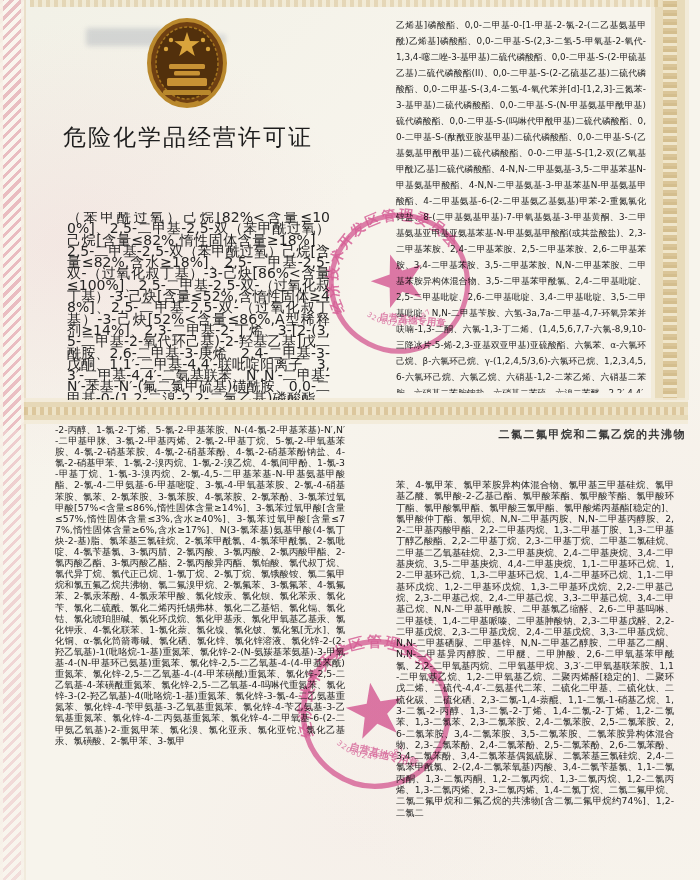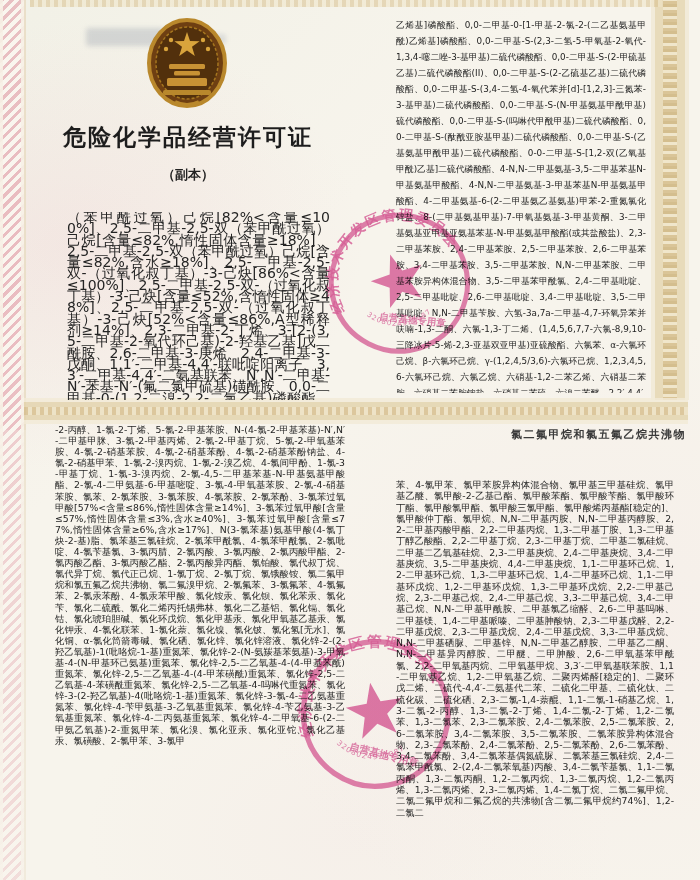--- a/index.html
+++ b/index.html
@@ -26,21 +26,21 @@
   .band-mid{position:absolute;left:24px;top:398px;width:664px;height:26px;opacity:.8;
     background:repeating-linear-gradient(90deg,#d6bd8a 0 4px,#ece0bf 4px 8px);
     box-shadow:inset 0 4px 0 #f3ebd7, inset 0 -4px 0 #f3ebd7, inset 0 9px 0 #e3d3ab, inset 0 -9px 0 #e3d3ab;}
   .smudge{position:absolute;left:86px;top:28px;width:78px;height:18px;
     background:rgba(118,130,152,.26);filter:blur(2.5px);border-radius:3px;}
   .smudge2{position:absolute;left:200px;top:34px;width:26px;height:10px;
     background:rgba(118,130,152,.18);filter:blur(2px);border-radius:3px;}
   
   .emblem{position:absolute;left:147px;top:18px;}
   .title{position:absolute;left:30px;top:122px;width:316px;text-align:center;
-    font-family:"DejaVu Serif","Liberation Serif",serif;font-weight:700;
+    font-family:"DejaVu Serif","Liberation Serif",serif;font-weight:400;
     font-size:23px;letter-spacing:2px;color:#1d1d1d;}
   .subtitle{position:absolute;left:30px;top:166px;width:316px;text-align:center;
     font-weight:700;font-size:13px;color:#222;}
   
   .txt{position:absolute;text-align:justify;word-break:break-all;overflow:hidden;
     color:#242424;font-weight:500;}
   .intro   {left:67px; top:212px;width:263px;height:188px;font-size:14px;line-height:11.3px;}
   .page2   {left:396px;top:17px; width:250px;height:376px;font-size:8.8px;line-height:16px;}
   .p3left  {left:55px; top:424px;width:290px;height:444px;font-size:9.3px;line-height:11.1px;}
   .p3right {left:396px;top:443px;width:278px;height:437px;font-size:9.3px;line-height:11.3px;margin-top:36px;}
@@ -78,28 +78,27 @@
       <circle cx="61" cy="31" r="2.2" fill="#d9a43c"></circle>
       <rect x="22" y="46" width="36" height="5" rx="1.5" fill="#c89234"></rect>
       <rect x="27" y="53" width="26" height="4.5" rx="1.5" fill="#c89234"></rect>
       <rect x="20" y="60" width="40" height="8" rx="1.5" fill="#c89234"></rect>
       <rect x="16" y="72" width="48" height="5" rx="2" fill="#b9882c"></rect>
       <path d="M28,84 Q40,90 52,84" stroke="#b9882c" stroke-width="4" fill="none"></path>
     </svg>
   </div>
 
   <div class="title">危险化学品经营许可证</div>
-  <div class="subtitle">（副本）</div>
 
   <div class="txt intro">（苯甲酰过氧）己烷[82%&lt;含量≤100%]、2,5-二甲基-2,5-双（苯甲酰过氧）己烷[含量≤82%,惰性固体含量≥18%]、2,5-二甲基-2,5-双（苯甲酰过氧）己烷[含量≤82%,含水≥18%]、2,5-二甲基-2,5-双-（过氧化叔丁基）-3-己炔[86%&lt;含量≤100%]、2,5-二甲基-2,5-双-（过氧化叔丁基）-3-己炔[含量≤52%,含惰性固体≥48%]、2,5-二甲基-2,5-双-（过氧化叔丁基）-3-己炔[52%&lt;含量≤86%,A型稀释剂≥14%]、2,3-二甲基-2-丁烯、3-[2-(3,5-二甲基-2-氧代环己基)-2-羟基乙基]戊二酰胺、2,6-二甲基-3-庚烯、2,4-二甲基-3-戊酮、1,1′-二甲基-4,4′-联吡啶阳离子、3,3′-二甲基-4,4′-二氨基联苯、N′,N′-二甲基-N′-苯基-N′-(氟二氯甲硫基)磺酰胺、0,0-二甲基-0-(1,2-二溴-2,2-二氯乙基)磷酸酯、0,0-二甲基-0-(4-甲硫基-3-甲基苯基)硫代磷酸酯、0,0-二甲基-0-(4-硝基苯基)硫代磷酸酯、(E)-0,0-二甲基-0-[1-甲基-2-(1-苯基-乙氧基甲酰)</div>
   <div class="txt page2">乙烯基]磷酸酯、0,0-二甲基-0-[1-甲基-2-氯-2-(二乙基氨基甲酰)乙烯基]磷酸酯、0,0-二甲基-S-(2,3-二氢-5-甲氧基-2-氧代-1,3,4-噻二唑-3-基甲基)二硫代磷酸酯、0,0-二甲基-S-(2-甲硫基乙基)二硫代磷酸酯(II)、0,0-二甲基-S-(2-乙硫基乙基)二硫代磷酸酯、0,0-二甲基-S-(3,4-二氢-4-氧代苯并[d]-[1,2,3]-三氮苯-3-基甲基)二硫代磷酸酯、0,0-二甲基-S-(N-甲基氨基甲酰甲基)硫代磷酸酯、0,0-二甲基-S-(吗啉代甲酰甲基)二硫代磷酸酯、0,0-二甲基-S-(酞酰亚胺基甲基)二硫代磷酸酯、0,0-二甲基-S-(乙基氨基甲酰甲基)二硫代磷酸酯、0-0-二甲基-S-[1,2-双(乙氧基甲酰)乙基]二硫代磷酸酯、4-N,N-二甲基氨基-3,5-二甲基苯基N-甲基氨基甲酸酯、4-N,N-二甲基氨基-3-甲基苯基N-甲基氨基甲酸酯、4-二甲基氨基-6-(2-二甲基氨乙基氨基)甲苯-2-重氮氯化锌盐、8-(二甲基氨基甲基)-7-甲氧基氨基-3-甲基黄酮、3-二甲基氨基亚甲基亚氨基苯基-N-甲基氨基甲酸酯(或其盐酸盐)、2,3-二甲基苯胺、2,4-二甲基苯胺、2,5-二甲基苯胺、2,6-二甲基苯胺、3,4-二甲基苯胺、3,5-二甲基苯胺、N,N-二甲基苯胺、二甲基苯胺异构体混合物、3,5-二甲基苯甲酰氯、2,4-二甲基吡啶、2,5-二甲基吡啶、2,6-二甲基吡啶、3,4-二甲基吡啶、3,5-二甲基吡啶、N,N-二甲基苄胺、六氢-3a,7a-二甲基-4,7-环氧异苯并呋喃-1,3-二酮、六氯-1,3-丁二烯、(1,4,5,6,7,7-六氯-8,9,10-三降冰片-5-烯-2,3-亚基双亚甲基)亚硫酸酯、六氯苯、α-六氯环己烷、β-六氯环己烷、γ-(1,2,4,5/3,6)-六氯环己烷、1,2,3,4,5,6-六氯环己烷、六氯乙烷、六硝基-1,2-二苯乙烯、六硝基二苯胺、六硝基二苯胺铵盐、六硝基二苯硫、六溴二苯醚、2,2′,4,4′,5,5′-六溴二苯醚、2,2′,4,4′,5,6′-六溴二苯醚、六溴环十二烷、六溴联苯、六亚甲基二异氰酸酯、N,N-六亚甲基硫代氨基甲酸-S-乙酯、六亚甲基亚胺、铝镍合金氢化催化剂、铝酸钠[固体]、铝酸钠[溶液]、铝铁熔剂、1-氯-1,1-二氟乙烷、3-氯-1-丁烯、1-氯-1-硝基丙烷、2-氯-1-溴丙烷、1-氯-2,2,2-三氟乙烷、1-氯-2,3-环氧丙烷、1-氯-2,4-二硝基苯、4-氯-2-氨基苯酚、1-氯</div>
   <div class="txt p3left">-2-丙醇、1-氯-2-丁烯、5-氯-2-甲基苯胺、N-(4-氯-2-甲基苯基)-N′,N′-二甲基甲脒、3-氯-2-甲基丙烯、2-氯-2-甲基丁烷、5-氯-2-甲氧基苯胺、4-氯-2-硝基苯胺、4-氯-2-硝基苯酚、4-氯-2-硝基苯酚钠盐、4-氯-2-硝基甲苯、1-氯-2-溴丙烷、1-氯-2-溴乙烷、4-氯间甲酚、1-氯-3-甲基丁烷、1-氯-3-溴丙烷、2-氯-4,5-二甲基苯基-N-甲基氨基甲酸酯、2-氯-4-二甲氨基-6-甲基嘧啶、3-氯-4-甲氧基苯胺、2-氯-4-硝基苯胺、氯苯、2-氯苯胺、3-氯苯胺、4-氯苯胺、2-氯苯酚、3-氯苯过氧甲酸[57%&lt;含量≤86%,惰性固体含量≥14%]、3-氯苯过氧甲酸[含量≤57%,惰性固体含量≤3%,含水≥40%]、3-氯苯过氧甲酸[含量≤77%,惰性固体含量≥6%,含水≥17%]、N(3-氯苯基)氨基甲酸(4-氯丁炔-2-基)脂、氯苯基三氯硅烷、2-氯苯甲酰氯、4-氯苯甲酰氯、2-氯吡啶、4-氯苄基氯、3-氯丙腈、2-氯丙酸、3-氯丙酸、2-氯丙酸甲酯、2-氯丙酸乙酯、3-氯丙酸乙酯、2-氯丙酸异丙酯、氯铂酸、氯代叔丁烷、氯代异丁烷、氯代正己烷、1-氯丁烷、2-氯丁烷、氯锇酸铵、氯二氟甲烷和氯五氟乙烷共沸物、氯二氟溴甲烷、2-氯氟苯、3-氯氟苯、4-氯氟苯、2-氯汞苯酚、4-氯汞苯甲酸、氯化铵汞、氯化钡、氯化苯汞、氯化苄、氯化二硫酰、氯化二烯丙托锡弗林、氯化二乙基铝、氯化镉、氯化钴、氯化琥珀胆碱、氯化环戊烷、氯化甲基汞、氯化甲氧基乙基汞、氯化钾汞、4-氯化联苯、1-氯化萘、氯化镍、氯化铍、氯化氢[无水]、氯化铜、α-氯化筒箭毒碱、氯化硒、氯化锌、氯化锌溶液、氯化锌-2-(2-羟乙氧基)-1(吡咯烷-1-基)重氮苯、氯化锌-2-(N-氨羰基苯氨基)-3-甲氧基-4-(N-甲基环己氨基)重氮苯、氯化锌-2,5-二乙氧基-4-(4-甲基苯酰)重氮苯、氯化锌-2,5-二乙氧基-4-(4-甲苯磺酰)重氮苯、氯化锌-2,5-二乙氧基-4-苯磺酰重氮苯、氯化锌-2,5-二乙氧基-4-吗啉代重氮苯、氯化锌-3-(2-羟乙氧基)-4(吡咯烷-1-基)重氮苯、氯化锌-3-氯-4-二乙氨基重氮苯、氯化锌-4-苄甲氨基-3-乙氧基重氮苯、氯化锌-4-苄乙氨基-3-乙氧基重氮苯、氯化锌-4-二丙氨基重氮苯、氯化锌-4-二甲氧基-6-(2-二甲氨乙氧基)-2-重氮甲苯、氯化溴、氯化亚汞、氯化亚铊、氯化乙基汞、氯磺酸、2-氯甲苯、3-氯甲</div>
   <div class="txt p3right">苯、4-氯甲苯、氯甲苯胺异构体混合物、氯甲基三甲基硅烷、氯甲基乙醚、氯甲酸-2-乙基己酯、氯甲酸苯酯、氯甲酸苄酯、氯甲酸环丁酯、氯甲酸氯甲酯、氯甲酸三氯甲酯、氯甲酸烯丙基酯[稳定的]、氯甲酸仲丁酯、氯甲烷、N,N-二甲基丙胺、N,N-二甲基丙醇胺、2,2-二甲基丙酸甲酯、2,2-二甲基丙烷、1,3-二甲基丁胺、1,3-二甲基丁醇乙酸酯、2,2-二甲基丁烷、2,3-二甲基丁烷、二甲基二氯硅烷、二甲基二乙氧基硅烷、2,3-二甲基庚烷、2,4-二甲基庚烷、3,4-二甲基庚烷、3,5-二甲基庚烷、4,4-二甲基庚烷、1,1-二甲基环己烷、1,2-二甲基环己烷、1,3-二甲基环己烷、1,4-二甲基环己烷、1,1-二甲基环戊烷、1,2-二甲基环戊烷、1,3-二甲基环戊烷、2,2-二甲基己烷、2,3-二甲基己烷、2,4-二甲基己烷、3,3-二甲基己烷、3,4-二甲基己烷、N,N-二甲基甲酰胺、二甲基氯乙缩醛、2,6-二甲基吗啉、二甲基镁、1,4-二甲基哌嗪、二甲基胂酸钠、2,3-二甲基戊醛、2,2-二甲基戊烷、2,3-二甲基戊烷、2,4-二甲基戊烷、3,3-二甲基戊烷、N,N-二甲基硒脲、二甲基锌、N,N-二甲基乙醇胺、二甲基乙二酮、N,N-二甲基异丙醇胺、二甲醚、二甲胂酸、2,6-二甲氧基苯甲酰氯、2,2-二甲氧基丙烷、二甲氧基甲烷、3,3′-二甲氧基联苯胺、1,1-二甲氧基乙烷、1,2-二甲氧基乙烷、二聚丙烯醛[稳定的]、二聚环戊二烯、二硫代-4,4′-二氨基代二苯、二硫化二甲基、二硫化钛、二硫化碳、二硫化硒、2,3-二氯-1,4-萘醌、1,1-二氯-1-硝基乙烷、1,3-二氯-2-丙醇、1,3-二氯-2-丁烯、1,4-二氯-2-丁烯、1,2-二氯苯、1,3-二氯苯、2,3-二氯苯胺、2,4-二氯苯胺、2,5-二氯苯胺、2,6-二氯苯胺、3,4-二氯苯胺、3,5-二氯苯胺、二氯苯胺异构体混合物、2,3-二氯苯酚、2,4-二氯苯酚、2,5-二氯苯酚、2,6-二氯苯酚、3,4-二氯苯酚、3,4-二氯苯基偶氮硫脲、二氯苯基三氯硅烷、2,4-二氯苯甲酰氯、2-(2,4-二氯苯氧基)丙酸、3,4-二氯苄基氯、1,1-二氯丙酮、1,3-二氯丙酮、1,2-二氯丙烷、1,3-二氯丙烷、1,2-二氯丙烯、1,3-二氯丙烯、2,3-二氯丙烯、1,4-二氯丁烷、二氯二氟甲烷、二氯二氟甲烷和二氟乙烷的共沸物[含二氯二氟甲烷约74%]、1,2-二氯二</div>
 
-  <div class="imprint">氯二氟甲烷和氯五氟乙烷共沸物</div>
+  <div class="imprint">二氯二氟甲烷和二氟乙烷的共沸物</div>
 
   <div class="stamp stamp-top">
     <svg width="160" height="160" viewBox="0 0 160 160">
       <defs>
         <path id="arcA" d="M 20,94 A 62,62 0 1 1 140,94"></path>
         <path id="arcB" d="M 34,92 A 50,50 0 0 0 126,92"></path>
       </defs>
       <circle cx="80" cy="80" r="68" fill="none" stroke="#d84f96" stroke-width="5" opacity=".8"></circle>
       <path d="M80,50 L86.6,68.9 L106.6,69.3 L90.7,81.5 L96.5,100.7 L80,89.2 L63.5,100.7 L69.3,81.5 L53.4,69.3 L73.4,68.9 Z" fill="#d84f96" opacity=".85"></path>
       <text font-size="14" font-weight="bold" fill="#d84f96" opacity=".85" letter-spacing="2">

